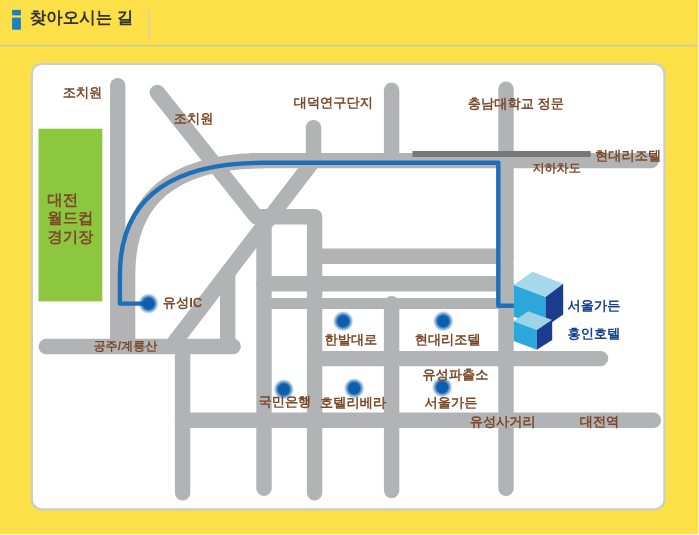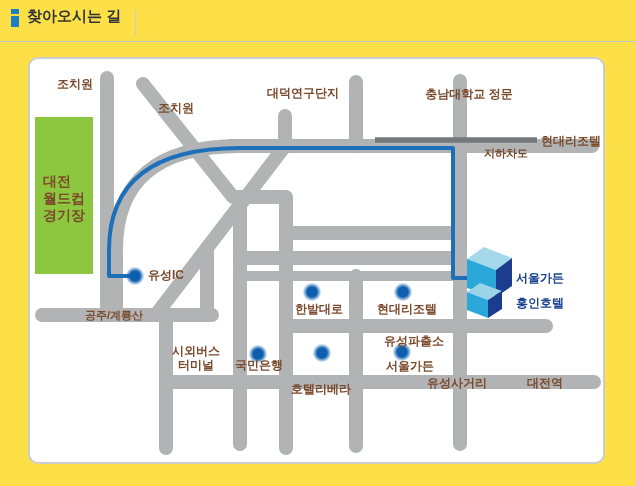--- a/index.html
+++ b/index.html
@@ -98,26 +98,24 @@
   <div class="mlabel" style="left:176px;top:108px;">조치원</div>
   <div class="mlabel" style="left:303px;top:93px;">대덕연구단지</div>
   <div class="mlabel" style="left:469px;top:94px;">충남대학교 정문</div>
   <div class="mlabel" style="left:571px;top:141px;">현대리조텔</div>
   <div class="mlabel small" style="left:506px;top:153px;text-align:center;">지하차도</div>
   <div class="stadium-text">대전
 월드컵
 경기장</div>
   <div class="mlabel small" style="left:66px;top:315px;margin-left:48px;">공주/계룡산</div>
   <div class="mlabel" style="left:166px;top:275px;">유성IC</div>
-  <div class="mlabel" style="left:196px;top:358px;">시외버스
-터미널</div>
   <div class="mlabel" style="left:259px;top:365px;">국민은행</div>
   <div class="mlabel" style="left:319px;top:309px;">한밭대로</div>
   <div class="mlabel" style="left:407px;top:309px;">현대리조텔</div>
-  <div class="mlabel" style="left:321px;top:366px;margin-top:23px;">호텔리베라</div>
+  <div class="mlabel" style="left:321px;top:366px;">호텔리베라</div>
   <div class="mlabel" style="left:414px;top:341px;">유성파출소</div>
   <div class="mlabel" style="left:410px;top:366px;text-align:center;">서울가든</div>
   <div class="mlabel" style="left:457px;top:383px;">유성사거리</div>
   <div class="mlabel" style="left:545px;top:383px;">대전역</div>
   <div class="mlabel navy" style="left:540px;top:278px;">서울가든</div>
   <div class="mlabel navy" style="left:540px;top:303px;">홍인호텔</div>
 
 </div>
 
 </body></html>

